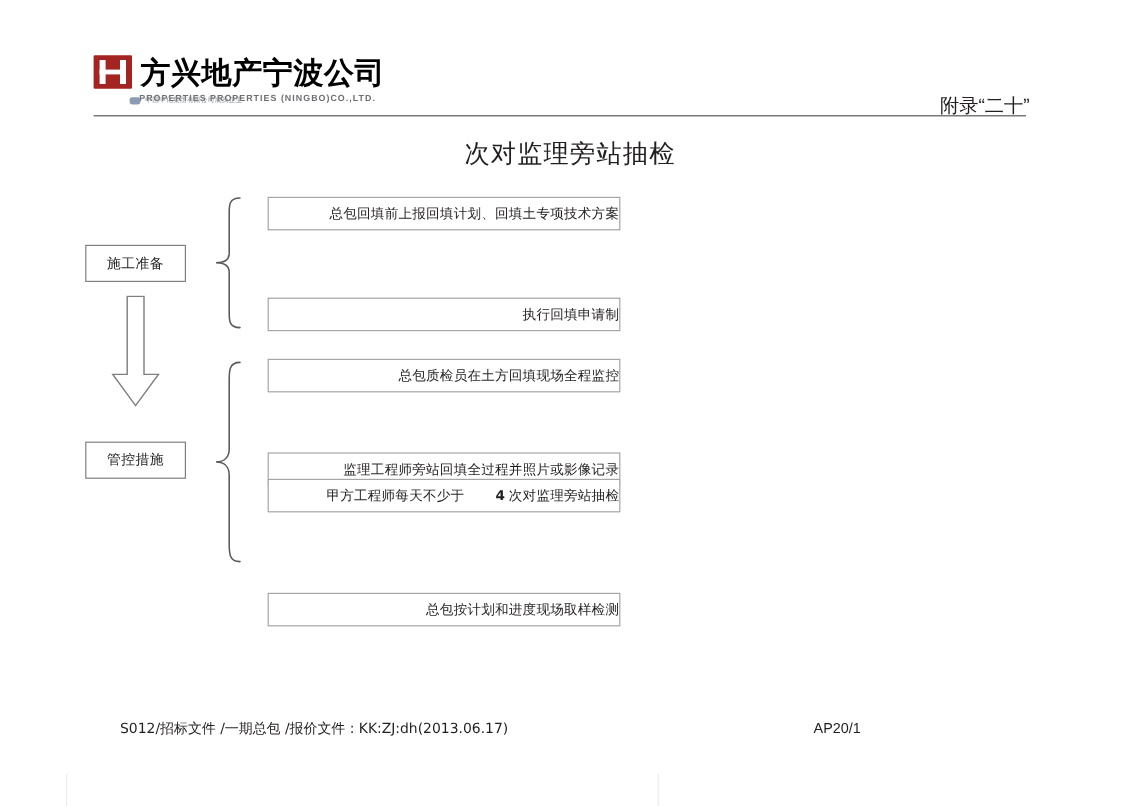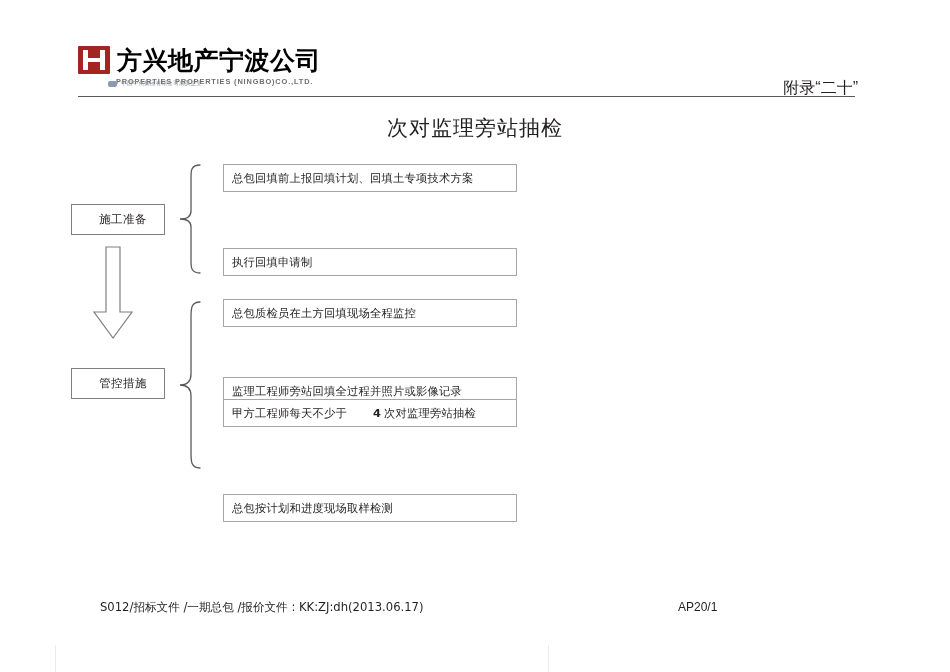--- a/index.html
+++ b/index.html
@@ -143,21 +143,20 @@
     height: 29px;
     border: 1px solid #808080;
     background: #ffffff;
     display: flex;
     align-items: center;
     justify-content: center;
     font-family: "DejaVu Sans", sans-serif;
     font-size: 11.5px;
     color: #231f20;
     letter-spacing: 0.4px;
-    padding-left: 10px;
   }
 
   .down-arrow {
     position: absolute;
     left: 92px;
     top: 246px;
     width: 42px;
     height: 94px;
   }
 
@@ -175,20 +174,21 @@
     background: #ffffff;
     display: flex;
     align-items: center;
     font-family: "DejaVu Sans", sans-serif;
     font-size: 11.3px;
     color: #231f20;
     letter-spacing: 0.2px;
     box-sizing: border-box;
     padding-left: 8px;
     white-space: nowrap;
+    justify-content: flex-end;
   }
   .step-box .emph {
     font-weight: 700;
     padding: 0 3px 0 26px;
   }
 
   
   .footer-left {
     position: absolute;
     left: 100px;

